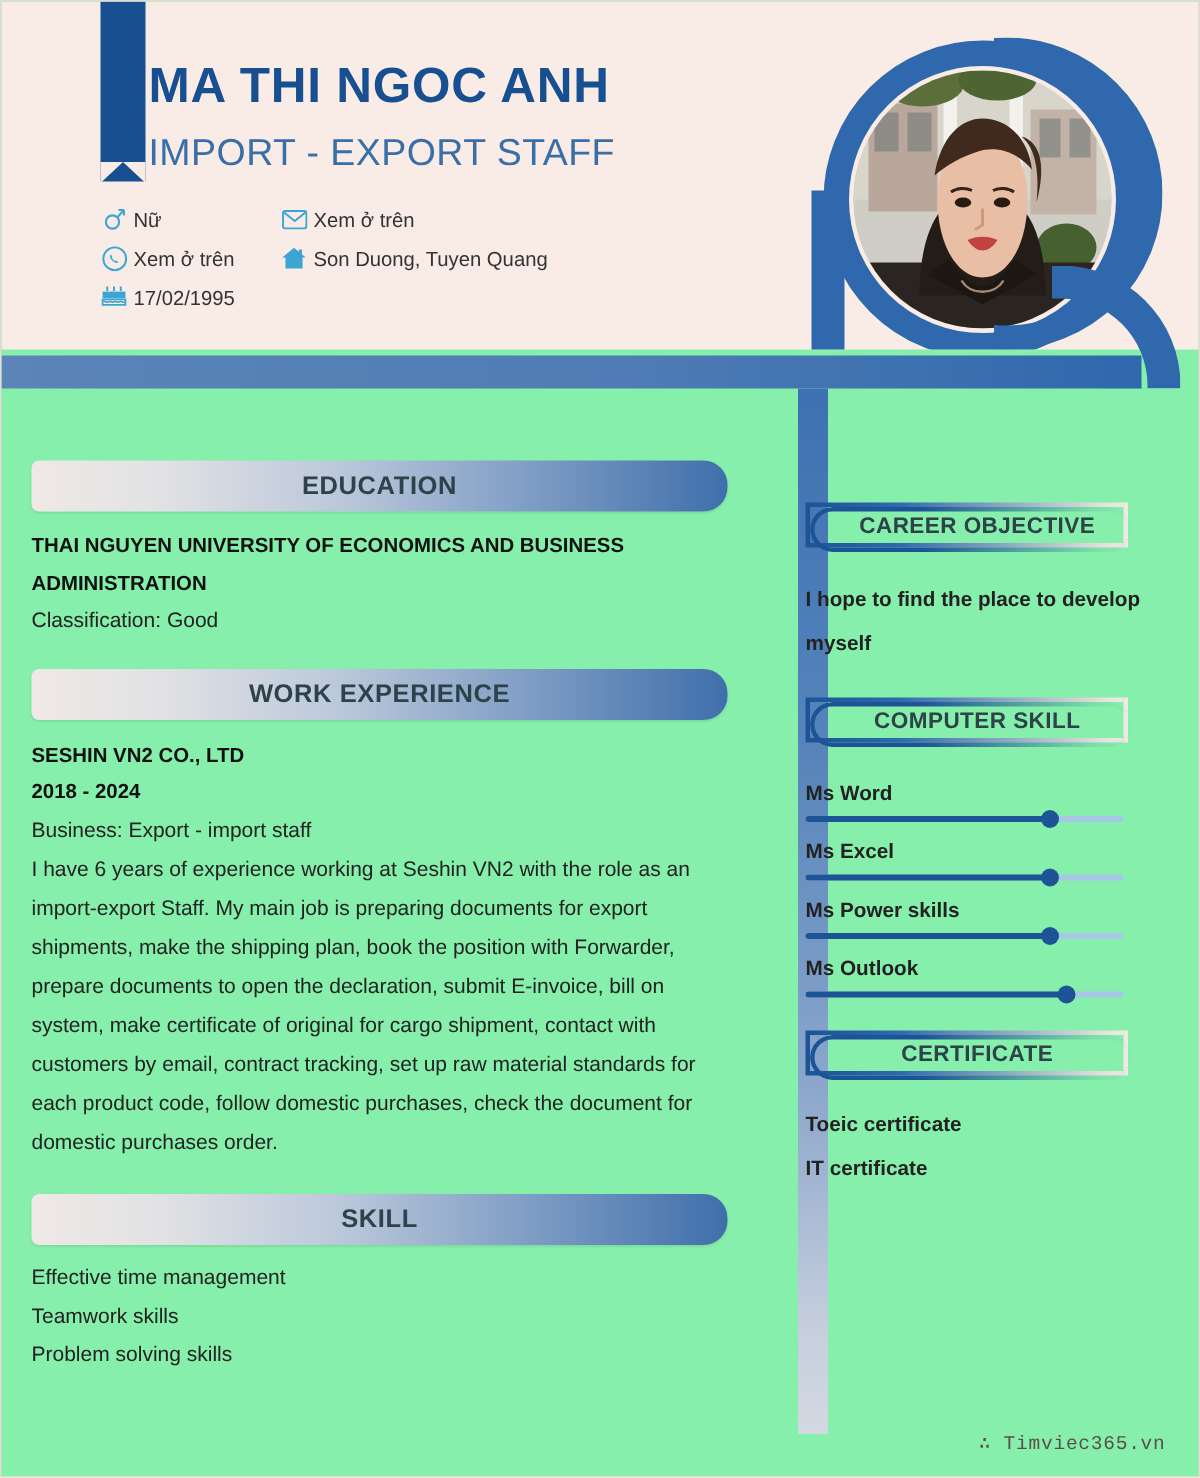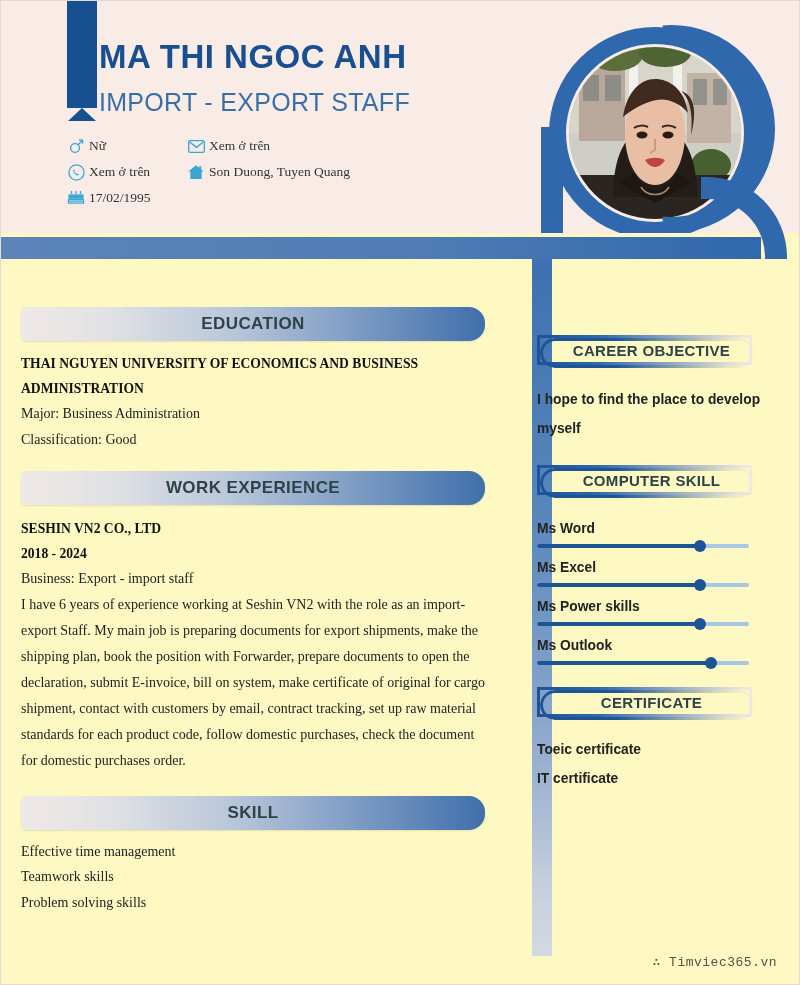--- a/index.html
+++ b/index.html
@@ -8,21 +8,21 @@
     background: #ffffff;
   }
   body {
     font-family: "Liberation Sans", sans-serif;
   }
   #cv {
     position: relative;
     width: 800px;
     height: 985px;
     overflow: hidden;
-    background: #fef9c3;
+    background: #86efac;
     border: 1px solid #e6d9d3;
     box-sizing: border-box;
   }
 
   
   .header {
     position: absolute;
     left: 0; top: 0;
     width: 800px; height: 232px;
     background: #f9ece6;
@@ -82,21 +82,20 @@
     flex: 0 0 26px;
     display: flex;
     align-items: center;
     justify-content: center;
     color: #3ba6d4;
   }
   .citem .ctxt {
     font-size: 13.5px;
     color: #333333;
     white-space: nowrap;
-    font-family: Liberation Serif, serif;
   }
   .col-a { width: 120px; }
 
   
   .photo-wrap {
     position: absolute;
     left: 540px; top: 22px;
     width: 236px; height: 218px;
   }
   .photo-ring {
@@ -184,21 +183,20 @@
   }
   .sec-bar span {
     font-size: 17px;
     font-weight: bold;
     color: #2d4249;
     letter-spacing: 0.4px;
   }
   .lbody {
     padding: 0 30px 0 20px;
     color: #222222;
-    font-family: Liberation Serif, serif;
   }
   .lbody .bold {
     font-weight: bold;
     font-size: 13.6px;
     line-height: 24.5px;
     color: #111111;
   }
   .lbody .line {
     font-size: 14px;
     line-height: 25.5px;
@@ -421,21 +419,20 @@
   <div class="vdivider"></div>
 
   <div class="leftcol">
 
     <div style="height:48px"></div>
     <div class="sec-bar">
       <span>EDUCATION</span>
     </div>
     <div class="lbody" style="padding-top:11px">
       <div class="bold">THAI NGUYEN UNIVERSITY OF ECONOMICS AND BUSINESS ADMINISTRATION</div>
-      <div class="line">Major: Business Administration</div>
       <div class="line">Classification: Good</div>
     </div>
 
     <div style="height:19px"></div>
     <div class="sec-bar">
       <span>WORK EXPERIENCE</span>
     </div>
     <div class="lbody" style="padding-top:12px">
       <div class="bold">SESHIN VN2 CO., LTD</div>
       <div class="bold">2018 - 2024</div>

